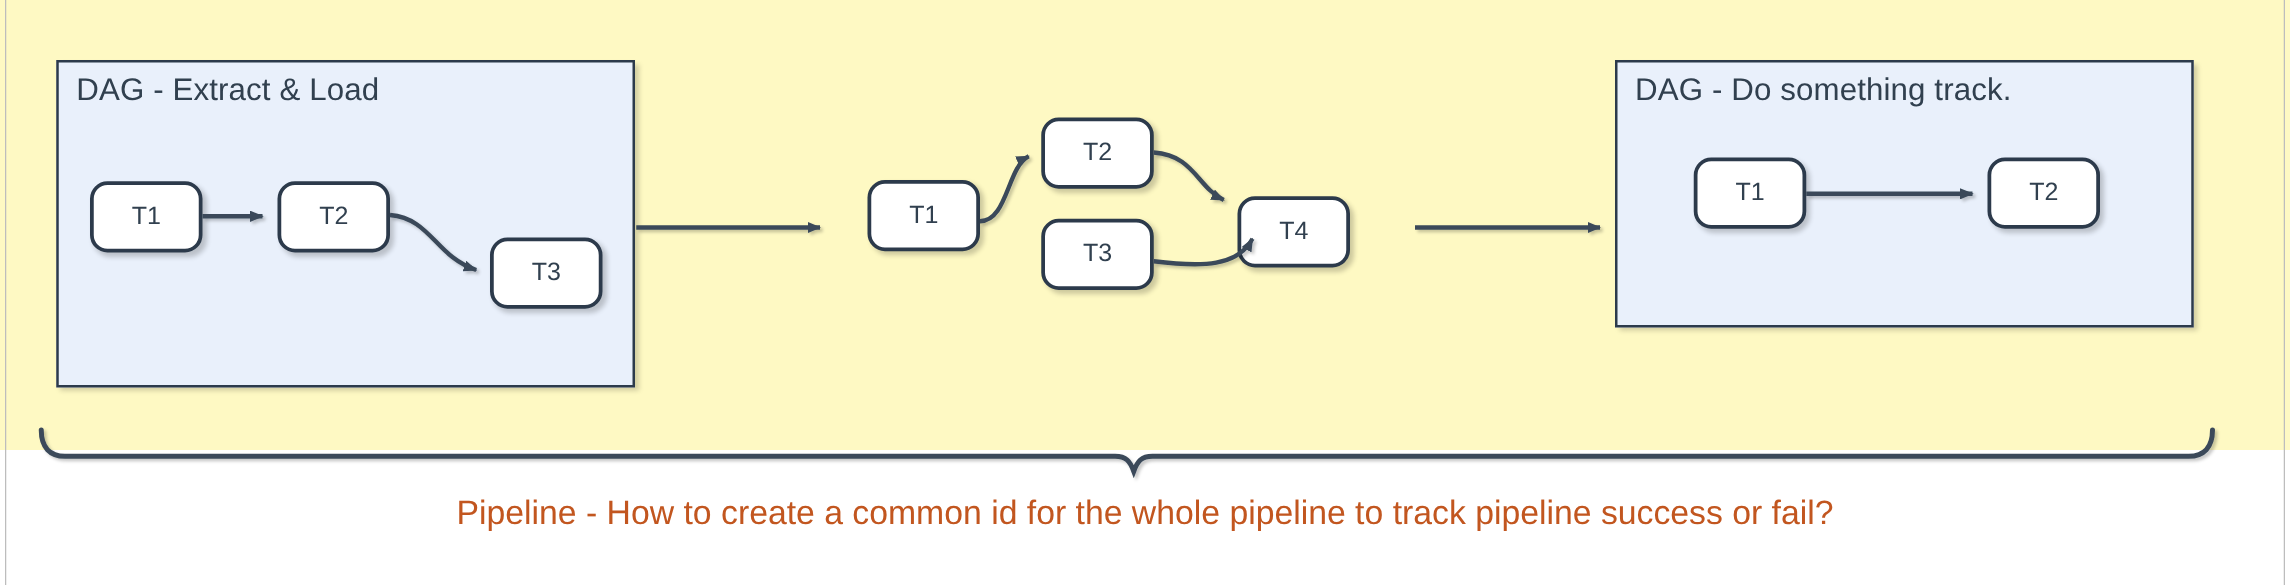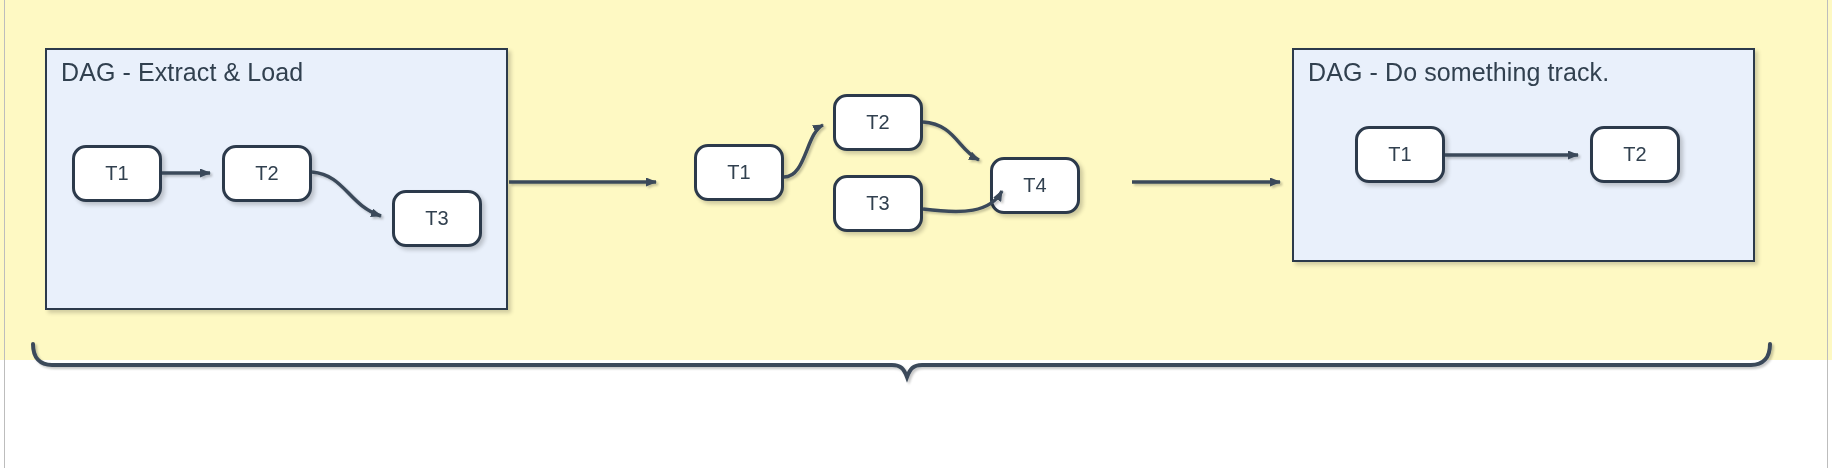--- a/index.html
+++ b/index.html
@@ -157,14 +157,15 @@
       <path d="M33,344
                C33,358 40,365 52,365
                L892,365
                C901,365 904,369 907,377
                C910,369 913,365 922,365
                L1751,365
                C1763,365 1770,358 1770,344"></path>
     </g>
   </svg>
 
+  <div class="caption">Pipeline - How to create a common id for the whole pipeline to track pipeline success or fail?</div>
 
 </div>
 
 </body></html>

